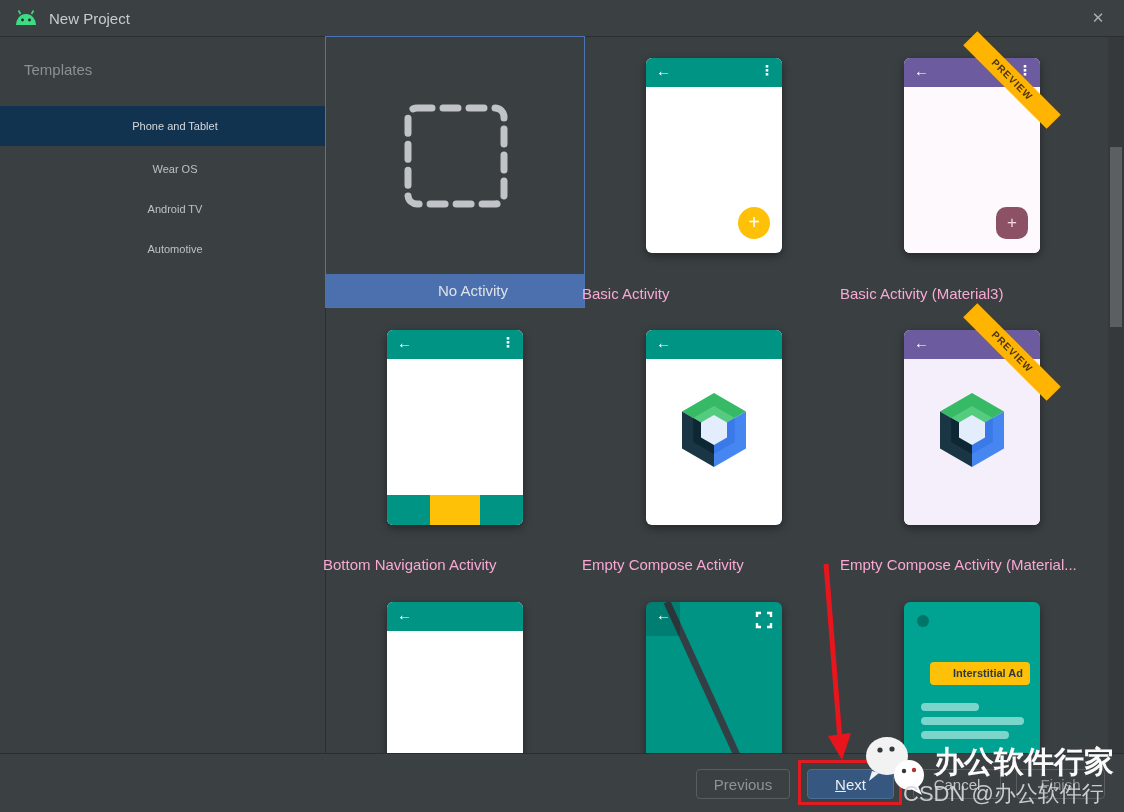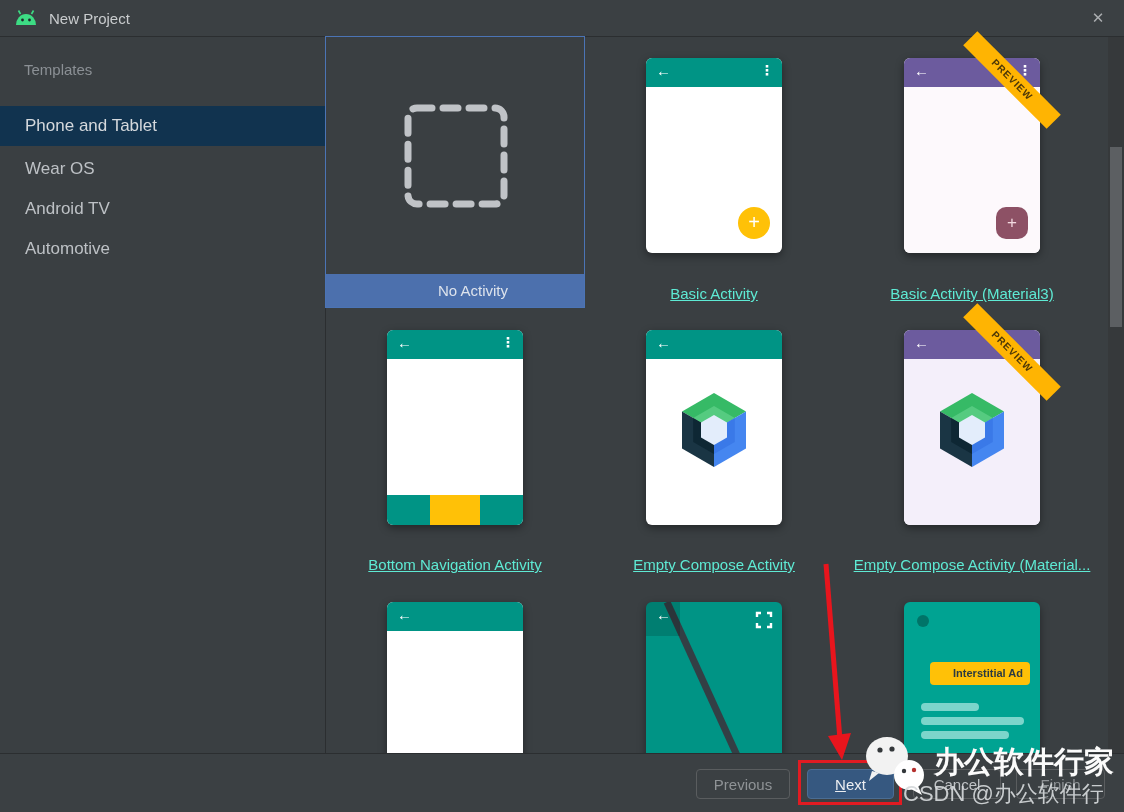--- a/index.html
+++ b/index.html
@@ -7,24 +7,24 @@
        background:#3a3f42;font-family:"Liberation Sans","DejaVu Sans",sans-serif;
        -webkit-font-smoothing:antialiased;}
   
   .titlebar{position:absolute;left:0;top:0;width:1124px;height:36px;background:#3b4043;
             border-bottom:1px solid #2b2e30;display:flex;align-items:center;}
   .titlebar .logo{margin-left:15px;width:22px;height:18px;display:inline-block;}
   .titlebar .title{margin-left:12px;font-size:15px;color:#c9ccce;}
   .titlebar .close{position:absolute;right:16px;top:8px;width:20px;height:20px;
                    color:#abaeb1;font-size:15px;line-height:20px;text-align:center;cursor:pointer;}
   
-  .sidebar{position:absolute;left:0;top:37px;width:325px;bottom:58px;background:#3a3f42;}
+  .sidebar{position:absolute;left:0;top:37px;width:325px;bottom:58px;background:#3a3f42;text-align:center;}
   .side-section{position:absolute;left:24px;top:24px;font-size:15px;color:#8b9095;}
   .side-item{position:absolute;left:0;width:325px;height:40px;line-height:40px;
-             padding-left:25px;box-sizing:border-box;font-size:17px;color:#bdc1c5;cursor:pointer;}
+             padding-left:25px;box-sizing:border-box;font-size:11px;color:#bdc1c5;cursor:pointer;}
   .side-item.selected{background:#11334f;color:#d5d9dd;}
   .vsep{position:absolute;left:325px;top:37px;bottom:58px;width:1px;background:#2b2e30;}
   
   .tile-selected{position:absolute;left:325px;top:36px;width:260px;height:272px;
                  border:1px solid #4b74b5;box-sizing:border-box;cursor:pointer;}
   .tile-selected .dash{position:absolute;left:77px;top:66px;}
   .tile-selected .bar{position:absolute;left:0;right:0;bottom:0;height:33px;background:#4c70ad;
                       color:#dde3ec;font-size:15px;line-height:33px;text-align:center;padding-left:36px;}
   .phone{position:absolute;width:136px;height:195px;border-radius:6px;background:#ffffff;
          box-shadow:0 3px 9px rgba(0,0,0,.4);cursor:pointer;}
@@ -51,22 +51,22 @@
             border-radius:6px 0 0 0;}
   .fs-icon{position:absolute;right:9px;top:9px;}
   .fs-diag{position:absolute;left:0;top:0;}
   .phone.admob{background:#00a392;}
   .ad-dot{position:absolute;left:13px;top:13px;width:12px;height:12px;border-radius:50%;
           background:rgba(0,60,54,.45);}
   .ad-chip{position:absolute;left:26px;top:60px;width:84px;height:23px;background:#ffc107;
            border-radius:4px;color:#2b3a42;font-size:11px;font-weight:bold;text-align:center;
            line-height:23px;padding-left:16px;}
   .ad-line{position:absolute;left:17px;height:8px;border-radius:4px;background:rgba(225,255,250,.55);}
-  .card-label{position:absolute;width:264px;height:20px;text-align:center;font-size:15px;
-              color:#5eead4;white-space:nowrap;overflow:hidden;text-decoration:underline;}
+  .card-label{position:absolute;width:264px;height:20px;text-align:left;font-size:15px;
+              color:#f9a8d4;white-space:nowrap;overflow:hidden;}
   
   .scroll-track{position:absolute;right:0;top:37px;width:16px;bottom:58px;background:#36393b;}
   .scroll-thumb{position:absolute;right:2px;top:110px;width:12px;height:180px;background:#5c5f62;}
   
   .footer{position:absolute;left:0;bottom:0;width:1124px;height:58px;background:#3b4043;
           border-top:1px solid #2b2e30;z-index:5;}
   .btn{position:absolute;top:15px;height:30px;box-sizing:border-box;border:1px solid #5a5d5f;
        border-radius:4px;background:transparent;font-size:15px;text-align:center;line-height:28px;
        cursor:pointer;font-family:inherit;}
   .btn.disabled{color:#8f9396;}

